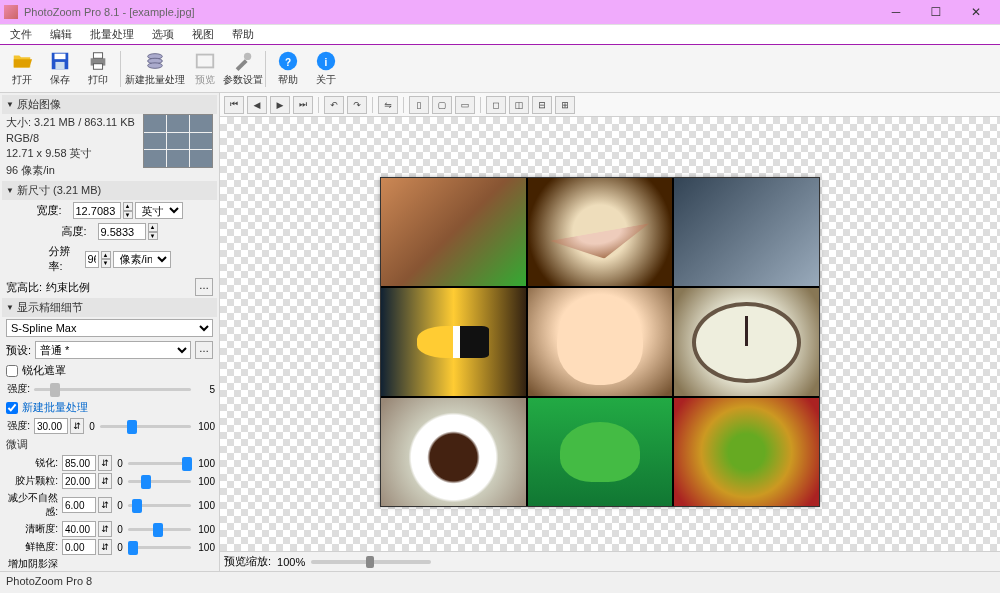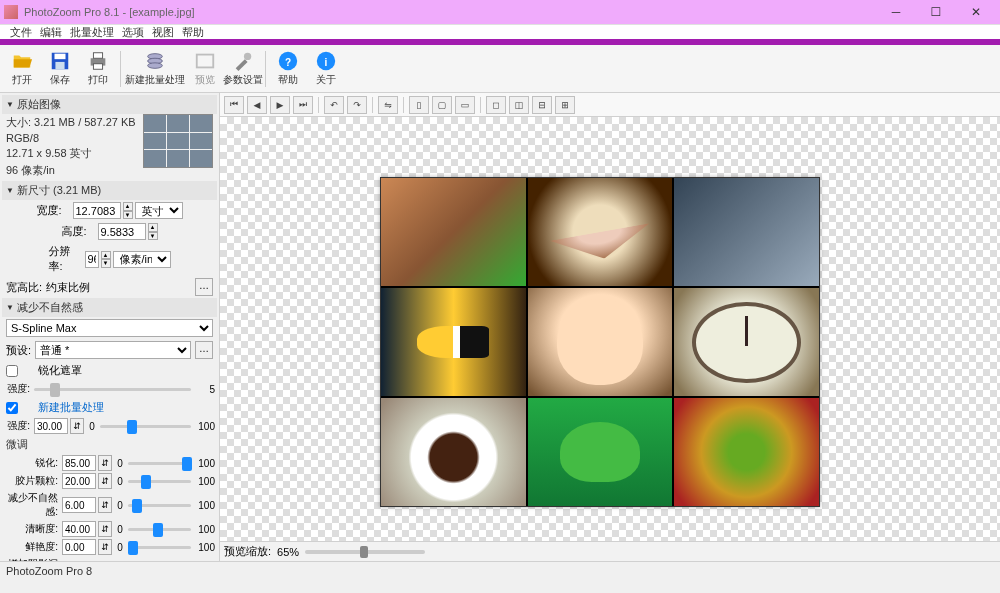--- a/index.html
+++ b/index.html
@@ -6,21 +6,21 @@
 body { width: 1000px; height: 593px; background: #f0f0f0; overflow: hidden; display: flex; flex-direction: column; }
 
 
 .titlebar { height: 22px; background: #f0abfc; display: flex; align-items: center; padding: 12px 4px; border-bottom: 1px solid #e0e0e0; }
 .titlebar .app-icon { width: 14px; height: 14px; background: linear-gradient(135deg,#e8a,#c66); margin-right: 6px; }
 .titlebar .title { flex: 1; color: #666; font-size: 11px; }
 .winbtns { display: flex; }
 .winbtn { width: 40px; height: 22px; text-align: center; line-height: 22px; color: #333; font-size: 12px; }
 
 
-.menubar { height: 20px; background: #fff; display: flex; align-items: center; padding: 0 6px; color: #333; border-bottom: 6px solid #a21caf; }
+.menubar { height: 20px; background: #fff; display: flex; align-items: center; padding: 0 6px; gap: 10px; color: #333; border-bottom: 1px solid #a21caf; }
 .menuitem { padding: 2px 4px; font-size: 11px; }
 
 
 .toolbar { height: 48px; background: #f5f5f5; display: flex; align-items: center; padding: 2px 4px; gap: 2px; border-bottom: 1px solid #d0d0d0; }
 .tbtn { width: 36px; height: 44px; display: flex; flex-direction: column; align-items: center; justify-content: center; gap: 1px; }
 .tbtn .ticon { width: 22px; height: 22px; display: flex; align-items: center; justify-content: center; }
 .tbtn .tlabel { font-size: 10px; color: #333; white-space: nowrap; }
 .tbtn.wide { width: 60px; }
 .tsep { width: 1px; height: 36px; background: #ccc; margin: 0 2px; }
 
@@ -40,21 +40,21 @@
 .numrow .lbl { width: 34px; font-size: 11px; }
 .numin { width: 48px; height: 17px; border: 1px solid #aaa; padding: 0 2px; background: #fff; font-size: 11px; }
 .spinner { width: 10px; height: 17px; display: flex; flex-direction: column; }
 .spinner span { flex: 1; border: 1px solid #aaa; font-size: 6px; text-align: center; line-height: 6px; background: #f0f0f0; }
 .combo { height: 17px; border: 1px solid #aaa; background: #fff; font-size: 11px; padding: 0 2px; }
 
 .dropline { display: flex; align-items: center; padding: 2px 4px; gap: 4px; }
 .dropline select, .fullcombo { flex: 1; height: 18px; border: 1px solid #aaa; background: #fff; font-size: 11px; }
 .dotbtn { width: 18px; height: 18px; border: 1px solid #aaa; background: #f0f0f0; text-align: center; line-height: 14px; font-size: 10px; }
 
-.chk { display: flex; align-items: center; gap: 20px; padding: 2px 4px; }
+.chk { display: flex; align-items: center; gap: 4px; padding: 2px 4px; }
 .chk input { width: 12px; height: 12px; }
 .chk .chklab { font-size: 11px; }
 .chk.blue .chklab { color: #06c; }
 
 .slider-row { display: flex; align-items: center; padding: 1px 2px; gap: 2px; }
 .slider-row .sl-lbl { width: 56px; text-align: right; font-size: 10px; padding-right: 2px; }
 .slider-row .sl-lbl.short { width: 28px; }
 .sl-num { width: 34px; height: 16px; border: 1px solid #aaa; background: #fff; font-size: 10px; padding: 0 2px; }
 .sl-link { width: 14px; height: 16px; border: 1px solid #aaa; background: #f0f0f0; font-size: 9px; text-align: center; line-height: 14px; }
 .sl-zero { width: 12px; font-size: 10px; text-align: center; }
@@ -88,21 +88,21 @@
 .face { width: 60%; height: 80%; background: #fdb; border-radius: 50% 50% 45% 45%; position: relative; }
 .clock { width: 75%; height: 75%; border-radius: 50%; border: 4px solid #654; background: #eed; position: relative; }
 .clock::after { content: ""; position: absolute; left: 48%; top: 15%; width: 3px; height: 40%; background: #322; }
 .frog { width: 55%; height: 55%; background: #4b4; border-radius: 50% 50% 40% 40%; }
 
 .zoombar { height: 20px; border-top: 1px solid #d0d0d0; display: flex; align-items: center; padding: 0 4px; gap: 6px; background: #f2f2f2; }
 .zoombar .zlbl { font-size: 11px; }
 .zslider { flex: 0 0 120px; height: 4px; background: #ccc; position: relative; border-radius: 2px; }
 .zslider .zt { position: absolute; left: 55px; top: -4px; width: 8px; height: 12px; background: #888; border-radius: 2px; }
 
-.statusbar { height: 32px; background: #f0f0f0; border-top: 1px solid #d0d0d0; padding: 0 6px; line-height: 18px; font-size: 11px; color: #333; }
+.statusbar { height: 22px; background: #f0f0f0; border-top: 1px solid #d0d0d0; padding: 0 6px; line-height: 18px; font-size: 11px; color: #333; }
 
 
 svg { width: 100%; height: 100%; }
 </style>
 </head>
 <body>
 
 <div class="titlebar">
   <div class="app-icon"></div>
   <div class="title">PhotoZoom Pro 8.1 - [example.jpg]</div>
@@ -200,21 +200,21 @@
     <span class="tlabel">关于</span>
   </div>
 </div>
 
 <div class="main">
 
   <div class="sidebar">
 
     <div class="section-head">原始图像</div>
     <div class="orig-block">
-      <div class="kv-row">大小: 3.21 MB / 587.27 KB</div>
+      <div class="kv-row">大小: 3.21 MB / 863.11 KB</div>
       <div class="kv-row">RGB/8</div>
       <div class="kv-row">12.71 x 9.58 英寸</div>
       <div class="kv-row">96 像素/in</div>
       <div class="thumb">
         <div class="c1"></div>
           <div class="c2"></div>
           <div class="c3"></div>
         <div class="c4"></div>
           <div class="c5"></div>
           <div class="c6"></div>
@@ -250,21 +250,21 @@
           <span>▼</span>
         </div>
       <select class="combo" style="width:58px"><option>像素/in</option></select>
     </div>
     <div class="dropline">
       <span>宽高比:</span>
       <span style="flex:1">约束比例</span>
       <div class="dotbtn">…</div>
     </div>
 
-    <div class="section-head">减少不自然感</div>
+    <div class="section-head">显示精细细节</div>
     <div class="dropline">
       <select class="fullcombo"><option>S-Spline Max</option></select>
     </div>
     <div class="dropline">
       <span>预设:</span>
       <select class="fullcombo"><option>普通 *</option></select>
       <div class="dotbtn">…</div>
     </div>
 
     <div class="chk">
@@ -399,21 +399,21 @@
           </div>
         <div class="cell c7"></div>
         <div class="cell c8">
             <div class="frog"></div>
           </div>
         <div class="cell c9"></div>
       </div>
     </div>
     <div class="zoombar">
       <span class="zlbl">预览缩放:</span>
-      <span class="zlbl">65%</span>
+      <span class="zlbl">100%</span>
       <div class="zslider">
           <div class="zt"></div>
         </div>
     </div>
   </div>
 </div>
 
 <div class="statusbar">PhotoZoom Pro 8</div>
 
 </body></html>

